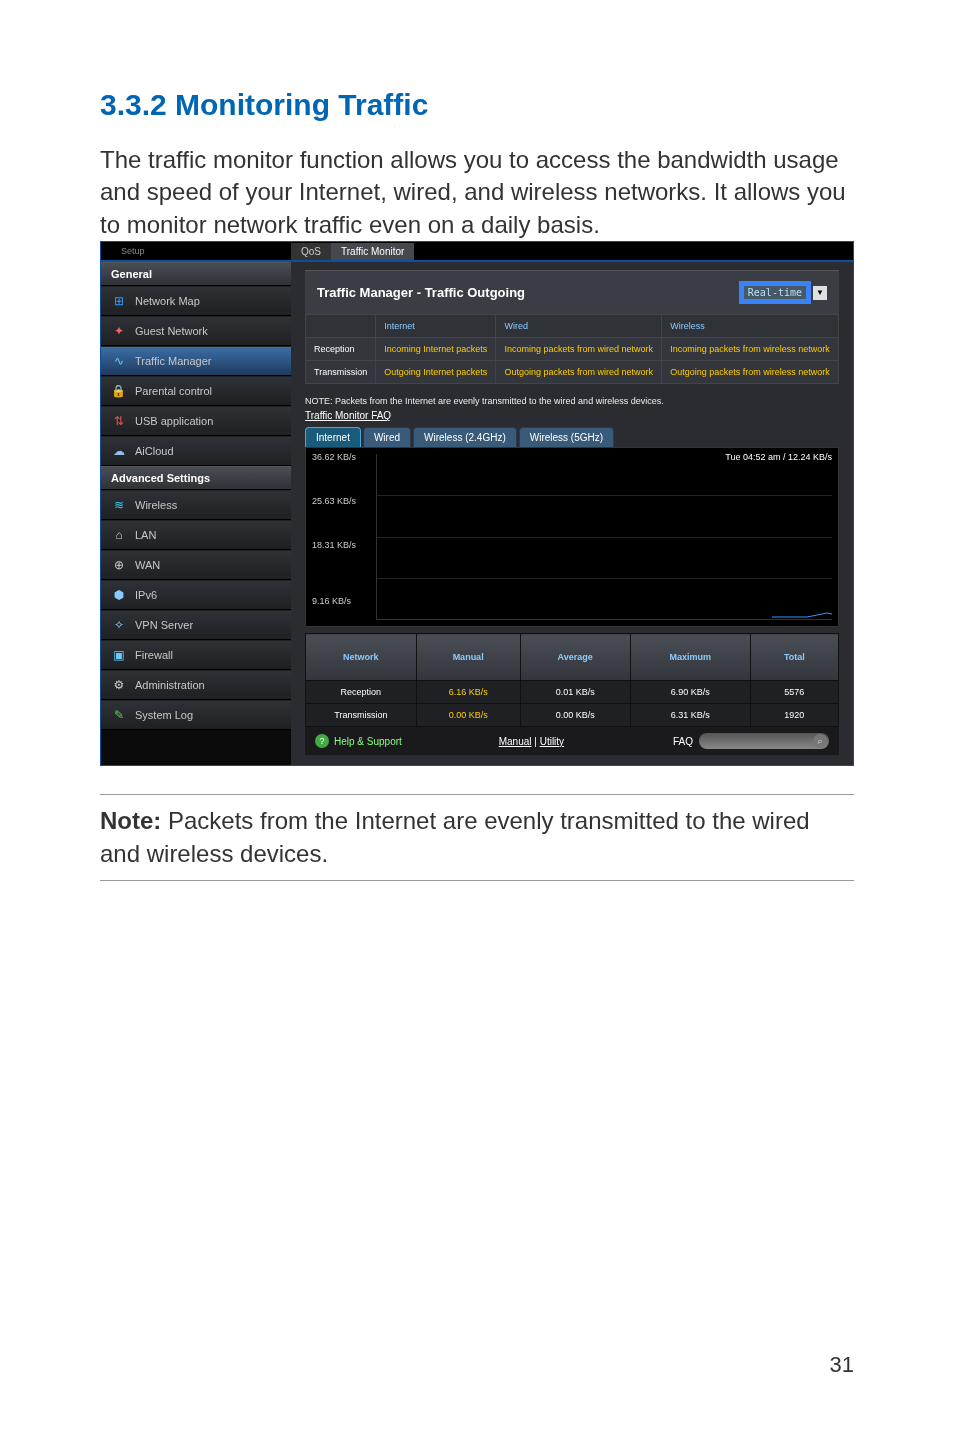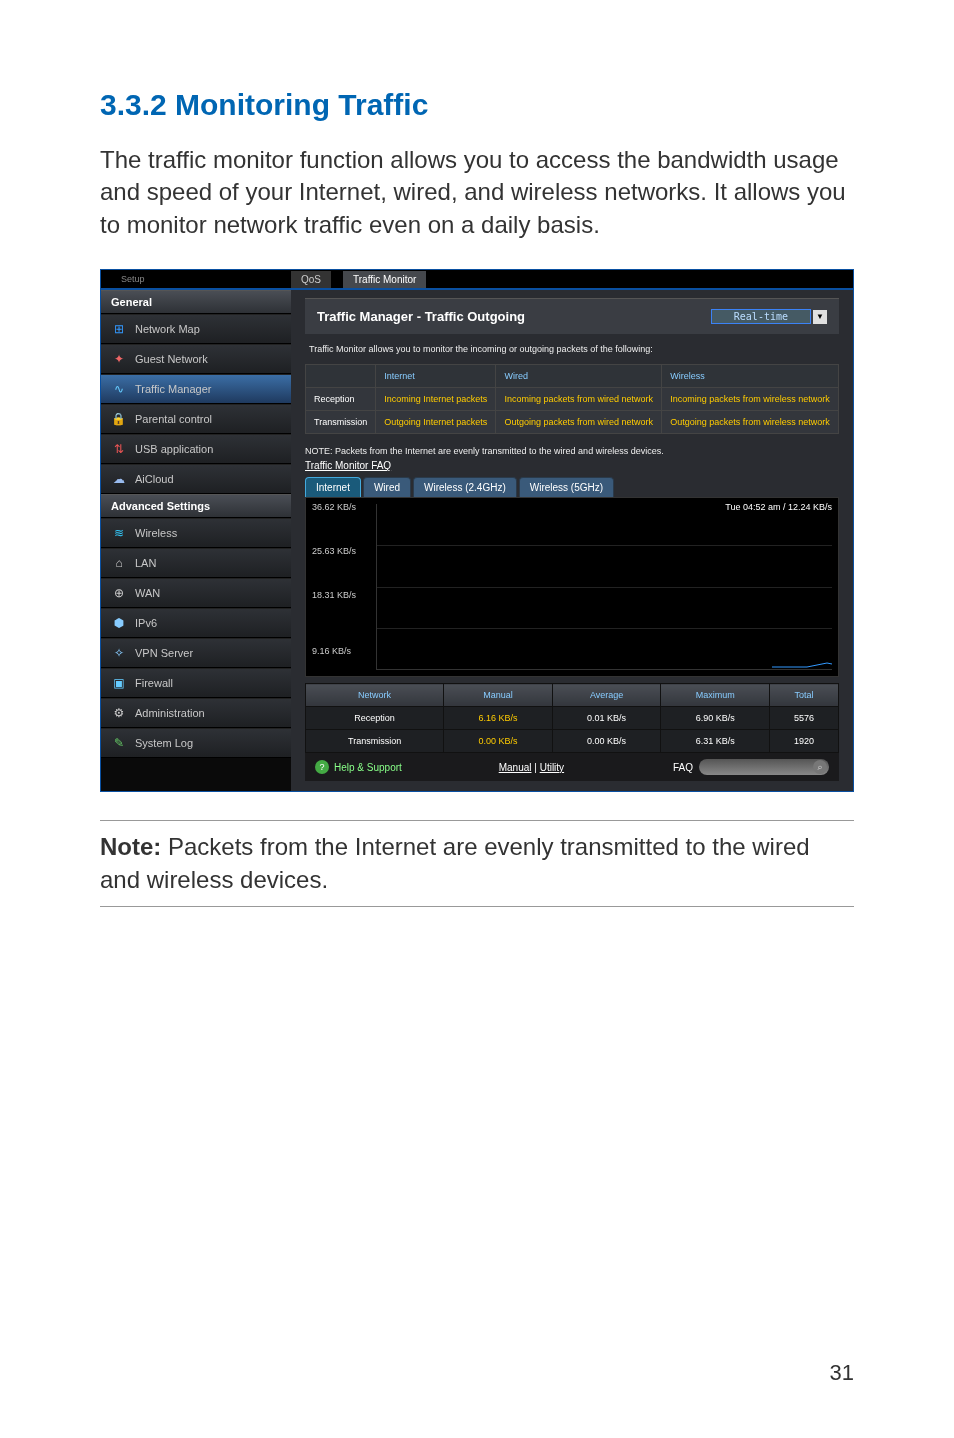--- a/index.html
+++ b/index.html
@@ -1,65 +1,65 @@
 <!DOCTYPE html>
 <html><head>
 <meta charset="utf-8">
 <style>
   * { box-sizing: border-box; margin: 0; padding: 0; }
   body { width: 954px; height: 1438px; background: #fff; font-family: "Segoe UI", Arial, sans-serif; position: relative; padding: 88px 100px 0 100px; }
   .heading { color: #0066b3; font-size: 30px; font-weight: bold; margin-bottom: 22px; font-family: "Myriad Pro", "Segoe UI", Arial, sans-serif; }
-  .intro { color: #333; font-size: 24px; line-height: 1.35; margin-bottom: 28px; font-family: "Myriad Pro", "Segoe UI", Arial, sans-serif; }
+  .intro { color: #333; font-size: 24px; line-height: 1.35; font-family: "Myriad Pro", "Segoe UI", Arial, sans-serif; }
   .screenshot { width: 754px; border: 1px solid #0a50a1; background: #be185d; font-size: 10px; color: #fff; position: relative; }
   .top-tabs { display: flex; background: #000; height: 20px; align-items: center; border-bottom: 2px solid #0a50a1; }
   .top-tab-blank { width: 190px; color: #888; padding-left: 20px; font-size: 9px; }
-  .top-tab { padding: 3px 10px; background: #333; color: #ccc; font-size: 10px; margin-right: 12px; }
+  .top-tab { padding: 3px 10px; background: #333; color: #ccc; font-size: 10px; margin-right: 0; }
   .top-tab.active { background: #45484d; color: #fff; }
   .ss-body { display: flex; }
   .sidebar { width: 190px; background: #0a0a0a; }
   .side-head { background: linear-gradient(#4a4e55,#2e3136); padding: 5px 10px; font-size: 11px; color: #fff; font-weight: bold; border-top: 1px solid #555; border-bottom: 1px solid #000; }
   .side-item { display: flex; align-items: center; padding: 6px 10px; font-size: 11px; color: #c8c8c8; border-top: 1px solid #222; border-bottom: 1px solid #000; background: linear-gradient(#2e3136,#1e2023); cursor: pointer; }
   .side-item.active { background: linear-gradient(#3b6ea5,#1f3a5f); }
   .side-icon { width: 16px; height: 16px; margin-right: 8px; display: inline-flex; align-items: center; justify-content: center; font-size: 12px; }
   .content { flex: 1; background: #2a2c31; padding: 8px 14px 10px 14px; }
   .panel-header { display: flex; align-items: center; justify-content: space-between; background: #3a3d43; padding: 10px 12px; border-top: 1px solid #555; }
   .panel-title { font-size: 13px; font-weight: bold; color: #fff; }
   .rt-btn { display: flex; align-items: center; }
-  .rt-box { background: #455a64; border: 1px solid #3b82f6; color: #bdf; font-family: monospace; font-size: 10px; padding: 1px 22px; }
+  .rt-box { background: #455a64; border: 5px solid #3b82f6; color: #bdf; font-family: monospace; font-size: 10px; padding: 1px 4px; }
   .rt-arrow { width: 14px; height: 14px; background: #e0e0e0; color: #000; display: flex; align-items: center; justify-content: center; font-size: 8px; margin-left: 2px; }
   .desc { font-size: 9px; color: #eee; padding: 10px 4px; }
   .legend { width: 100%; border-collapse: collapse; font-size: 9px; margin-bottom: 6px; }
   .legend th { background: #2f3338; color: #8cf; padding: 6px 8px; text-align: left; font-weight: normal; border: 1px solid #444; }
   .legend td { background: #33363c; padding: 6px 8px; border: 1px solid #444; }
   .legend td a { color: #ffcc00; text-decoration: none; }
   .legend td.name { color: #fff; }
   .note-row { font-size: 9px; color: #eee; padding: 6px 0 4px 0; }
   .faq-link { color: #fff; text-decoration: underline; font-size: 10px; }
   .subtabs { display: flex; margin-top: 6px; }
   .subtab { padding: 4px 10px; font-size: 10px; color: #fff; background: #3a5a7a; border-top-left-radius: 4px; border-top-right-radius: 4px; margin-right: 2px; border: 1px solid #2a3a4a; border-bottom: none; cursor: pointer; }
   .subtab.active { background: #1a5a7a; border: 1px solid #4ad; border-bottom: none; }
   .chart-box { background: #000; border: 1px solid #333; height: 180px; position: relative; padding: 4px 6px; }
   .chart-time { position: absolute; top: 4px; right: 6px; font-size: 9px; color: #fff; }
   .ylab { position: absolute; left: 6px; font-size: 9px; color: #ccc; }
   .chart-plot { position: absolute; left: 70px; right: 6px; bottom: 6px; top: 6px; border-left: 1px solid #333; border-bottom: 1px solid #333; }
   .chart-plot .grid { position: absolute; left: 0; right: 0; border-top: 1px solid #222; }
   .chart-line { position: absolute; right: 0; bottom: 1px; width: 60px; height: 6px; }
   .stat-table { width: 100%; border-collapse: collapse; font-size: 9px; margin-top: 6px; }
-  .stat-table th { background: linear-gradient(#4a4e55,#33363c); color: #8cf; padding: 6px; text-align: center; font-weight: normal; border: 1px solid #111; }
+  .stat-table th { background: linear-gradient(#4a4e55,#33363c); color: #8cf; padding: 18px; text-align: center; font-weight: bold; border: 1px solid #111; }
   .stat-table td { background: #1e2023; color: #fff; padding: 6px; text-align: center; border: 1px solid #111; }
   .stat-table td.val { color: #ffcc00; }
   .footer { display: flex; align-items: center; justify-content: space-between; padding: 6px 10px; background: #1a1a1c; }
   .help { display: flex; align-items: center; color: #8f8; font-size: 10px; }
   .help-icon { width: 14px; height: 14px; border-radius: 50%; background: #4a4; color: #fff; display: flex; align-items: center; justify-content: center; font-size: 9px; margin-right: 5px; }
   .footer-links a { color: #fff; text-decoration: underline; font-size: 10px; }
   .faq-box { display: flex; align-items: center; font-size: 10px; color: #fff; margin-left: 12px; }
   .faq-input { width: 130px; height: 16px; background: linear-gradient(#555,#888); border-radius: 8px; margin-left: 6px; position: relative; }
   .faq-search { position: absolute; right: 2px; top: 1px; width: 14px; height: 14px; border-radius: 50%; background: #777; color: #ddd; font-size: 9px; display: flex; align-items: center; justify-content: center; }
   .doc-note { margin-top: 28px; border-top: 1px solid #999; border-bottom: 1px solid #999; padding: 10px 0; font-size: 24px; color: #333; line-height: 1.35; font-family: "Myriad Pro", "Segoe UI", Arial, sans-serif; }
-  .page-num { position: absolute; bottom: 52px; right: 100px; font-size: 22px; color: #333; }
+  .page-num { position: absolute; bottom: 60px; right: 100px; font-size: 22px; color: #333; }
 </style>
 </head>
 <body>
 
 <div class="heading">3.3.2  Monitoring Traffic</div>
 <div class="intro">The traffic monitor function allows you to access the bandwidth usage and speed of your Internet, wired, and wireless networks. It allows you to monitor network traffic even on a daily basis.</div>
 
 <div class="screenshot">
   <div class="top-tabs">
     <div class="top-tab-blank">Setup</div>
@@ -132,21 +132,20 @@
         </div>
     </div>
     <div class="content">
       <div class="panel-header">
         <div class="panel-title">Traffic Manager - Traffic Outgoing</div>
         <div class="rt-btn">
           <div class="rt-box">Real-time</div>
           <div class="rt-arrow">▼</div>
         </div>
       </div>
-      <div class="desc">Traffic Monitor allows you to monitor the incoming or outgoing packets of the following:</div>
       <table class="legend">
         <tbody>
             <tr>
           <th></th>
           <th>Internet</th>
           <th>Wired</th>
           <th>Wireless</th>
         </tr>
         <tr>
           <td class="name">Reception</td>

